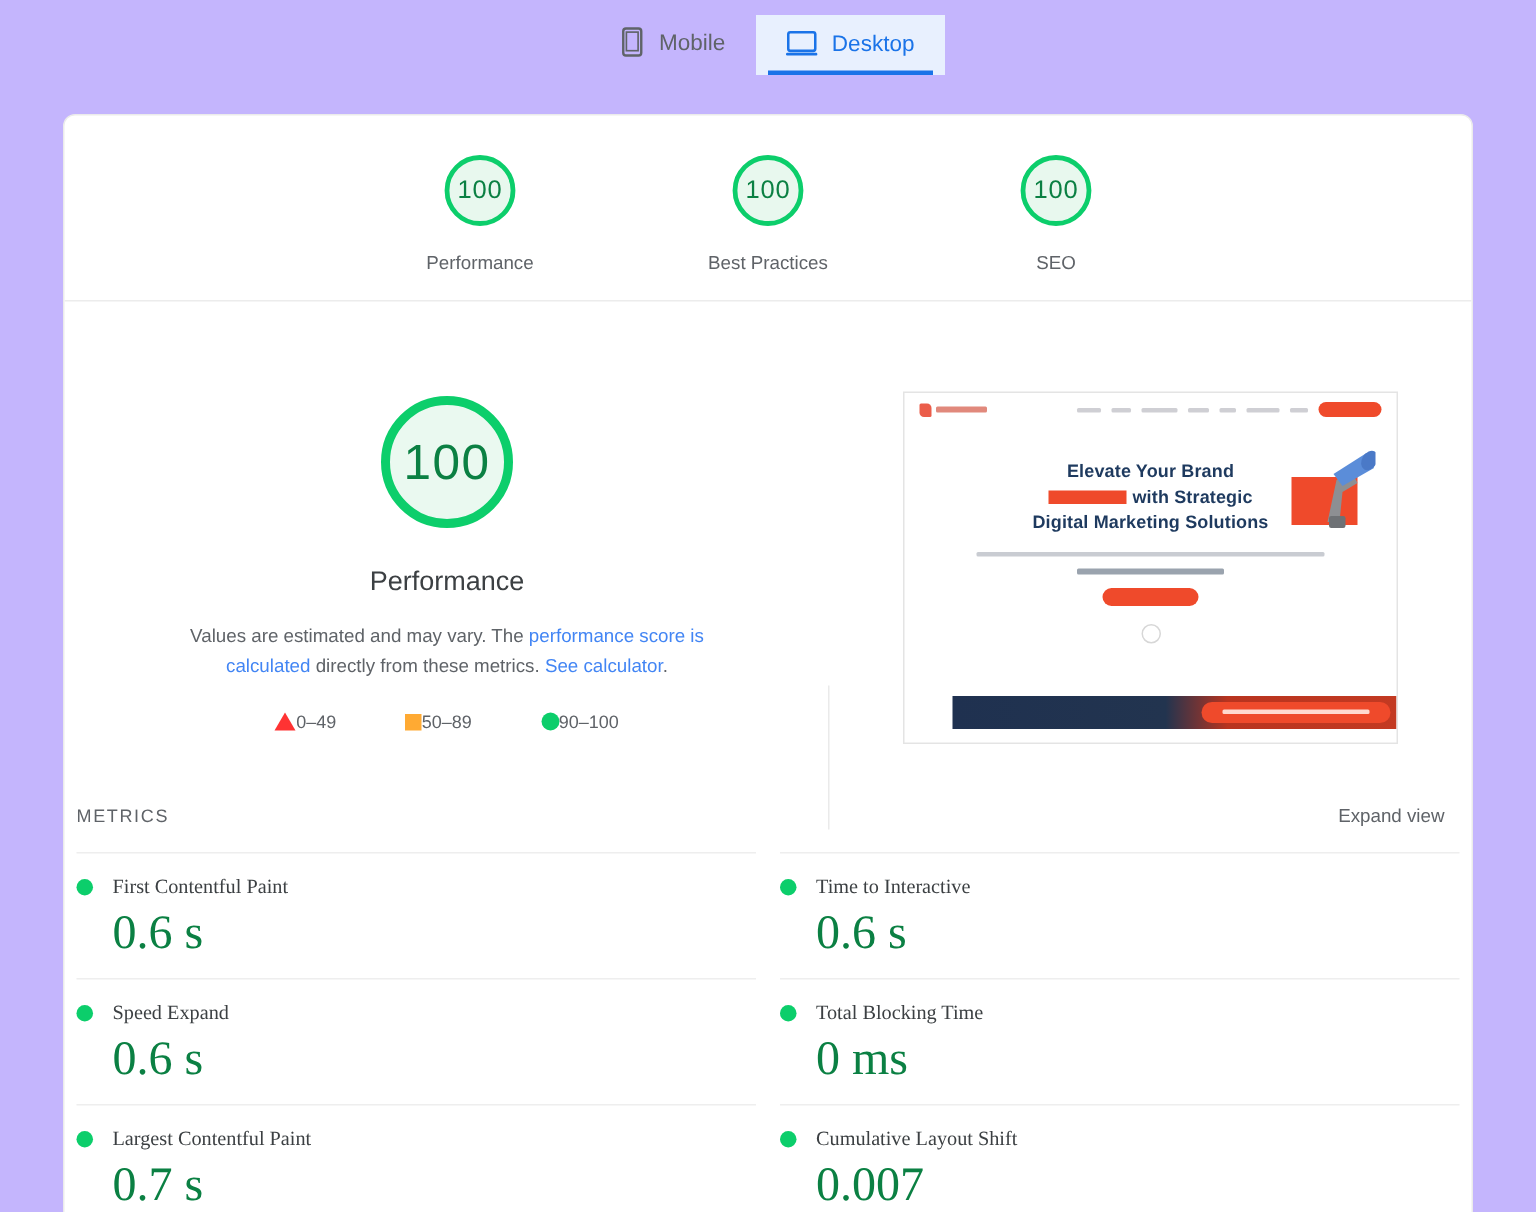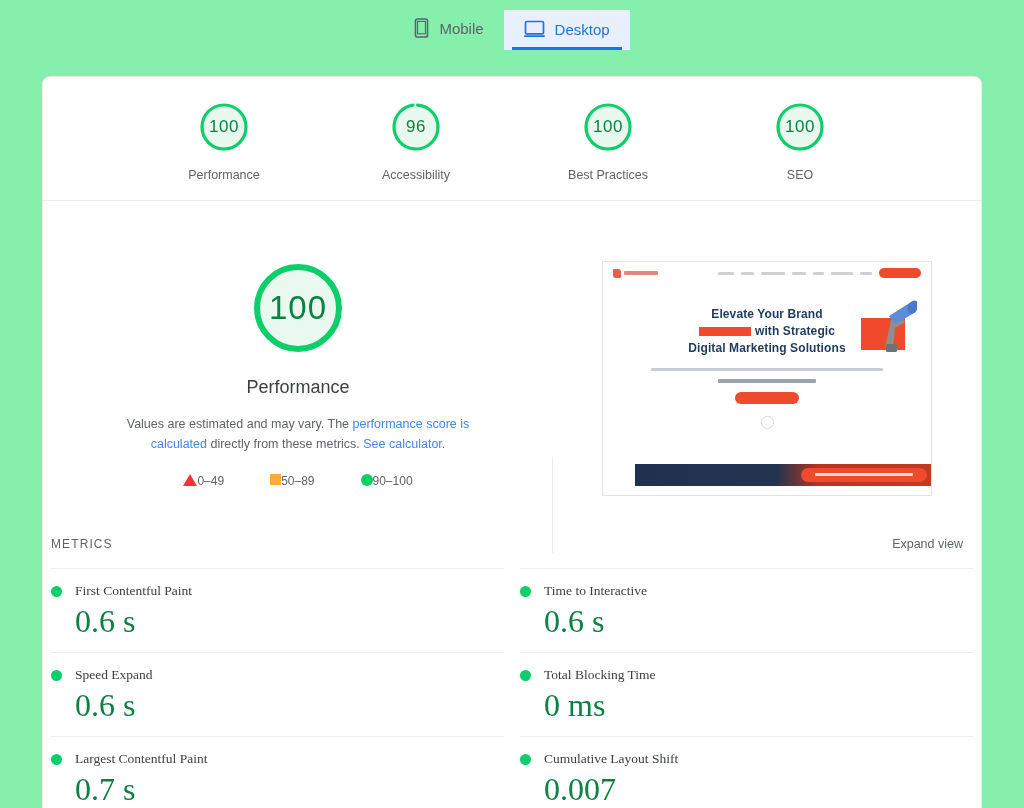--- a/index.html
+++ b/index.html
@@ -3,21 +3,21 @@
 <meta charset="utf-8">
 <style>
   * { box-sizing: border-box; }
   html, body {
     margin: 0; padding: 0;
     width: 1024px; height: 808px;
     background: #fafafa;
     font-family: "Liberation Sans", sans-serif;
     overflow: hidden;
   }
-  .page { position: relative; width: 1024px; height: 808px; background: #86efac; }
+  .page { position: relative; width: 1024px; height: 808px; background: #c4b5fd; }
 
   
   .tabbar {
     display: flex; justify-content: center; align-items: flex-end;
     padding-top: 12px; height: 50px; gap: 0px;
   }
   .tab {
     display: flex; align-items: center; gap: 10px;
     padding: 10px 20px 12px 20px;
     font-size: 15px; color: #5f6368; cursor: pointer;
@@ -68,21 +68,21 @@
     font-size: 33px; color: #0b8043; letter-spacing: 1px;
   }
   .bigtitle { margin-top: 18px; font-size: 18px; color: #3c4043; }
   .desc {
     margin-top: 16px; width: 400px; text-align: center;
     font-size: 12.5px; line-height: 20px; color: #5f6368;
   }
   .desc a { color: #4285f4; text-decoration: none; }
 
   .legend { margin-top: 20px; display: flex; gap: 46px; align-items: center; font-size: 12px; color: #5f6368; }
-  .legend .item { display: flex; gap: 0; }
+  .legend .item { display: flex; align-items: center; gap: 0; }
   .tri { width: 0; height: 0; border-left: 7px solid transparent; border-right: 7px solid transparent; border-bottom: 12px solid #f33; }
   .sq { width: 11px; height: 11px; background: #fa3; }
   .cir { width: 12px; height: 12px; border-radius: 50%; background: #0cce6b; }
 
   
   .thumb {
     width: 330px; height: 235px; background: #fff;
     border: 1px solid #e4e4e4; overflow: hidden; position: relative;
   }
   .t-nav { display: flex; align-items: center; height: 22px; padding: 0 10px; }
@@ -165,30 +165,20 @@
         <div class="gauge">
           <svg width="56" height="56" viewBox="0 0 56 56">
             <circle cx="28" cy="28" r="22" fill="#e8f8ee"></circle>
             <circle cx="28" cy="28" r="22" fill="none" stroke="#0cce6b" stroke-width="3.2" stroke-dasharray="138.2 138.2" stroke-dashoffset="0" transform="rotate(-90 28 28)" stroke-linecap="round"></circle>
           </svg>
           <div class="gnum">100</div>
         </div>
         <div class="glabel">Performance</div>
       </div>
 
-      <div class="score">
-        <div class="gauge">
-          <svg width="56" height="56" viewBox="0 0 56 56">
-            <circle cx="28" cy="28" r="22" fill="#e8f8ee"></circle>
-            <circle cx="28" cy="28" r="22" fill="none" stroke="#0cce6b" stroke-width="3.2" stroke-dasharray="132.7 138.2" stroke-dashoffset="0" transform="rotate(-86 28 28)" stroke-linecap="round"></circle>
-          </svg>
-          <div class="gnum">96</div>
-        </div>
-        <div class="glabel">Accessibility</div>
-      </div>
 
       <div class="score">
         <div class="gauge">
           <svg width="56" height="56" viewBox="0 0 56 56">
             <circle cx="28" cy="28" r="22" fill="#e8f8ee"></circle>
             <circle cx="28" cy="28" r="22" fill="none" stroke="#0cce6b" stroke-width="3.2" stroke-dasharray="138.2 138.2" transform="rotate(-90 28 28)" stroke-linecap="round"></circle>
           </svg>
           <div class="gnum">100</div>
         </div>
         <div class="glabel">Best Practices</div>

